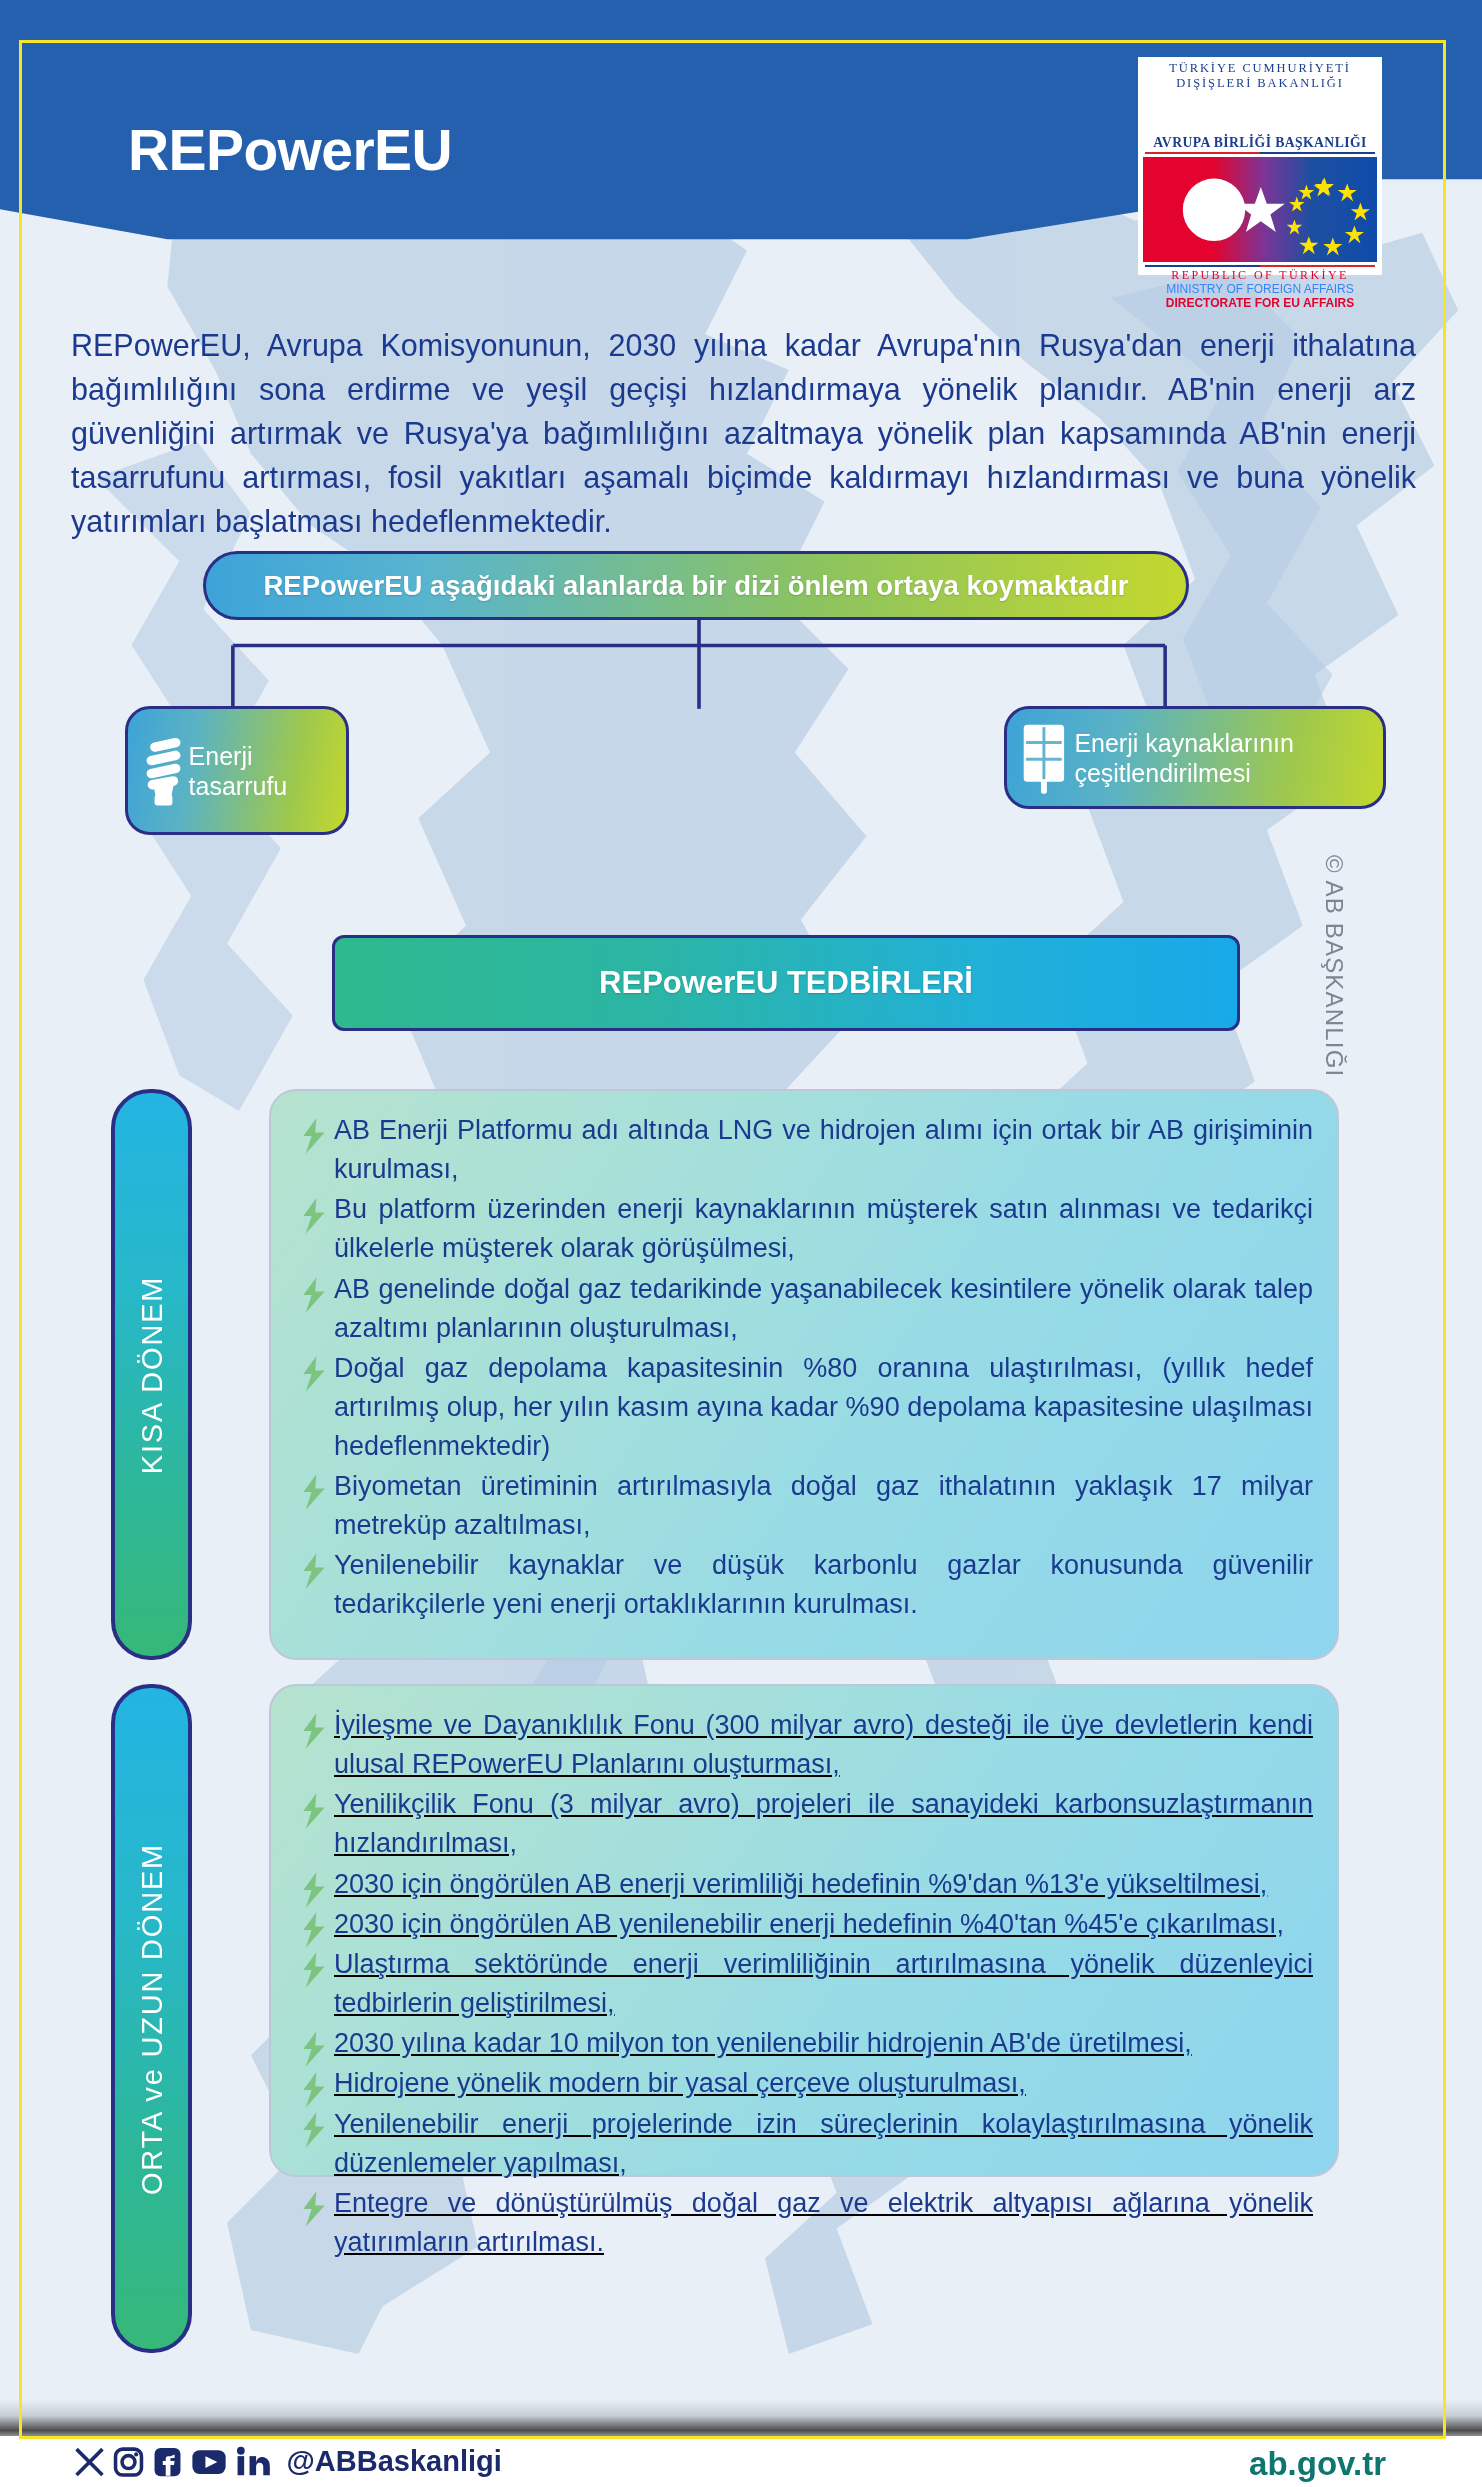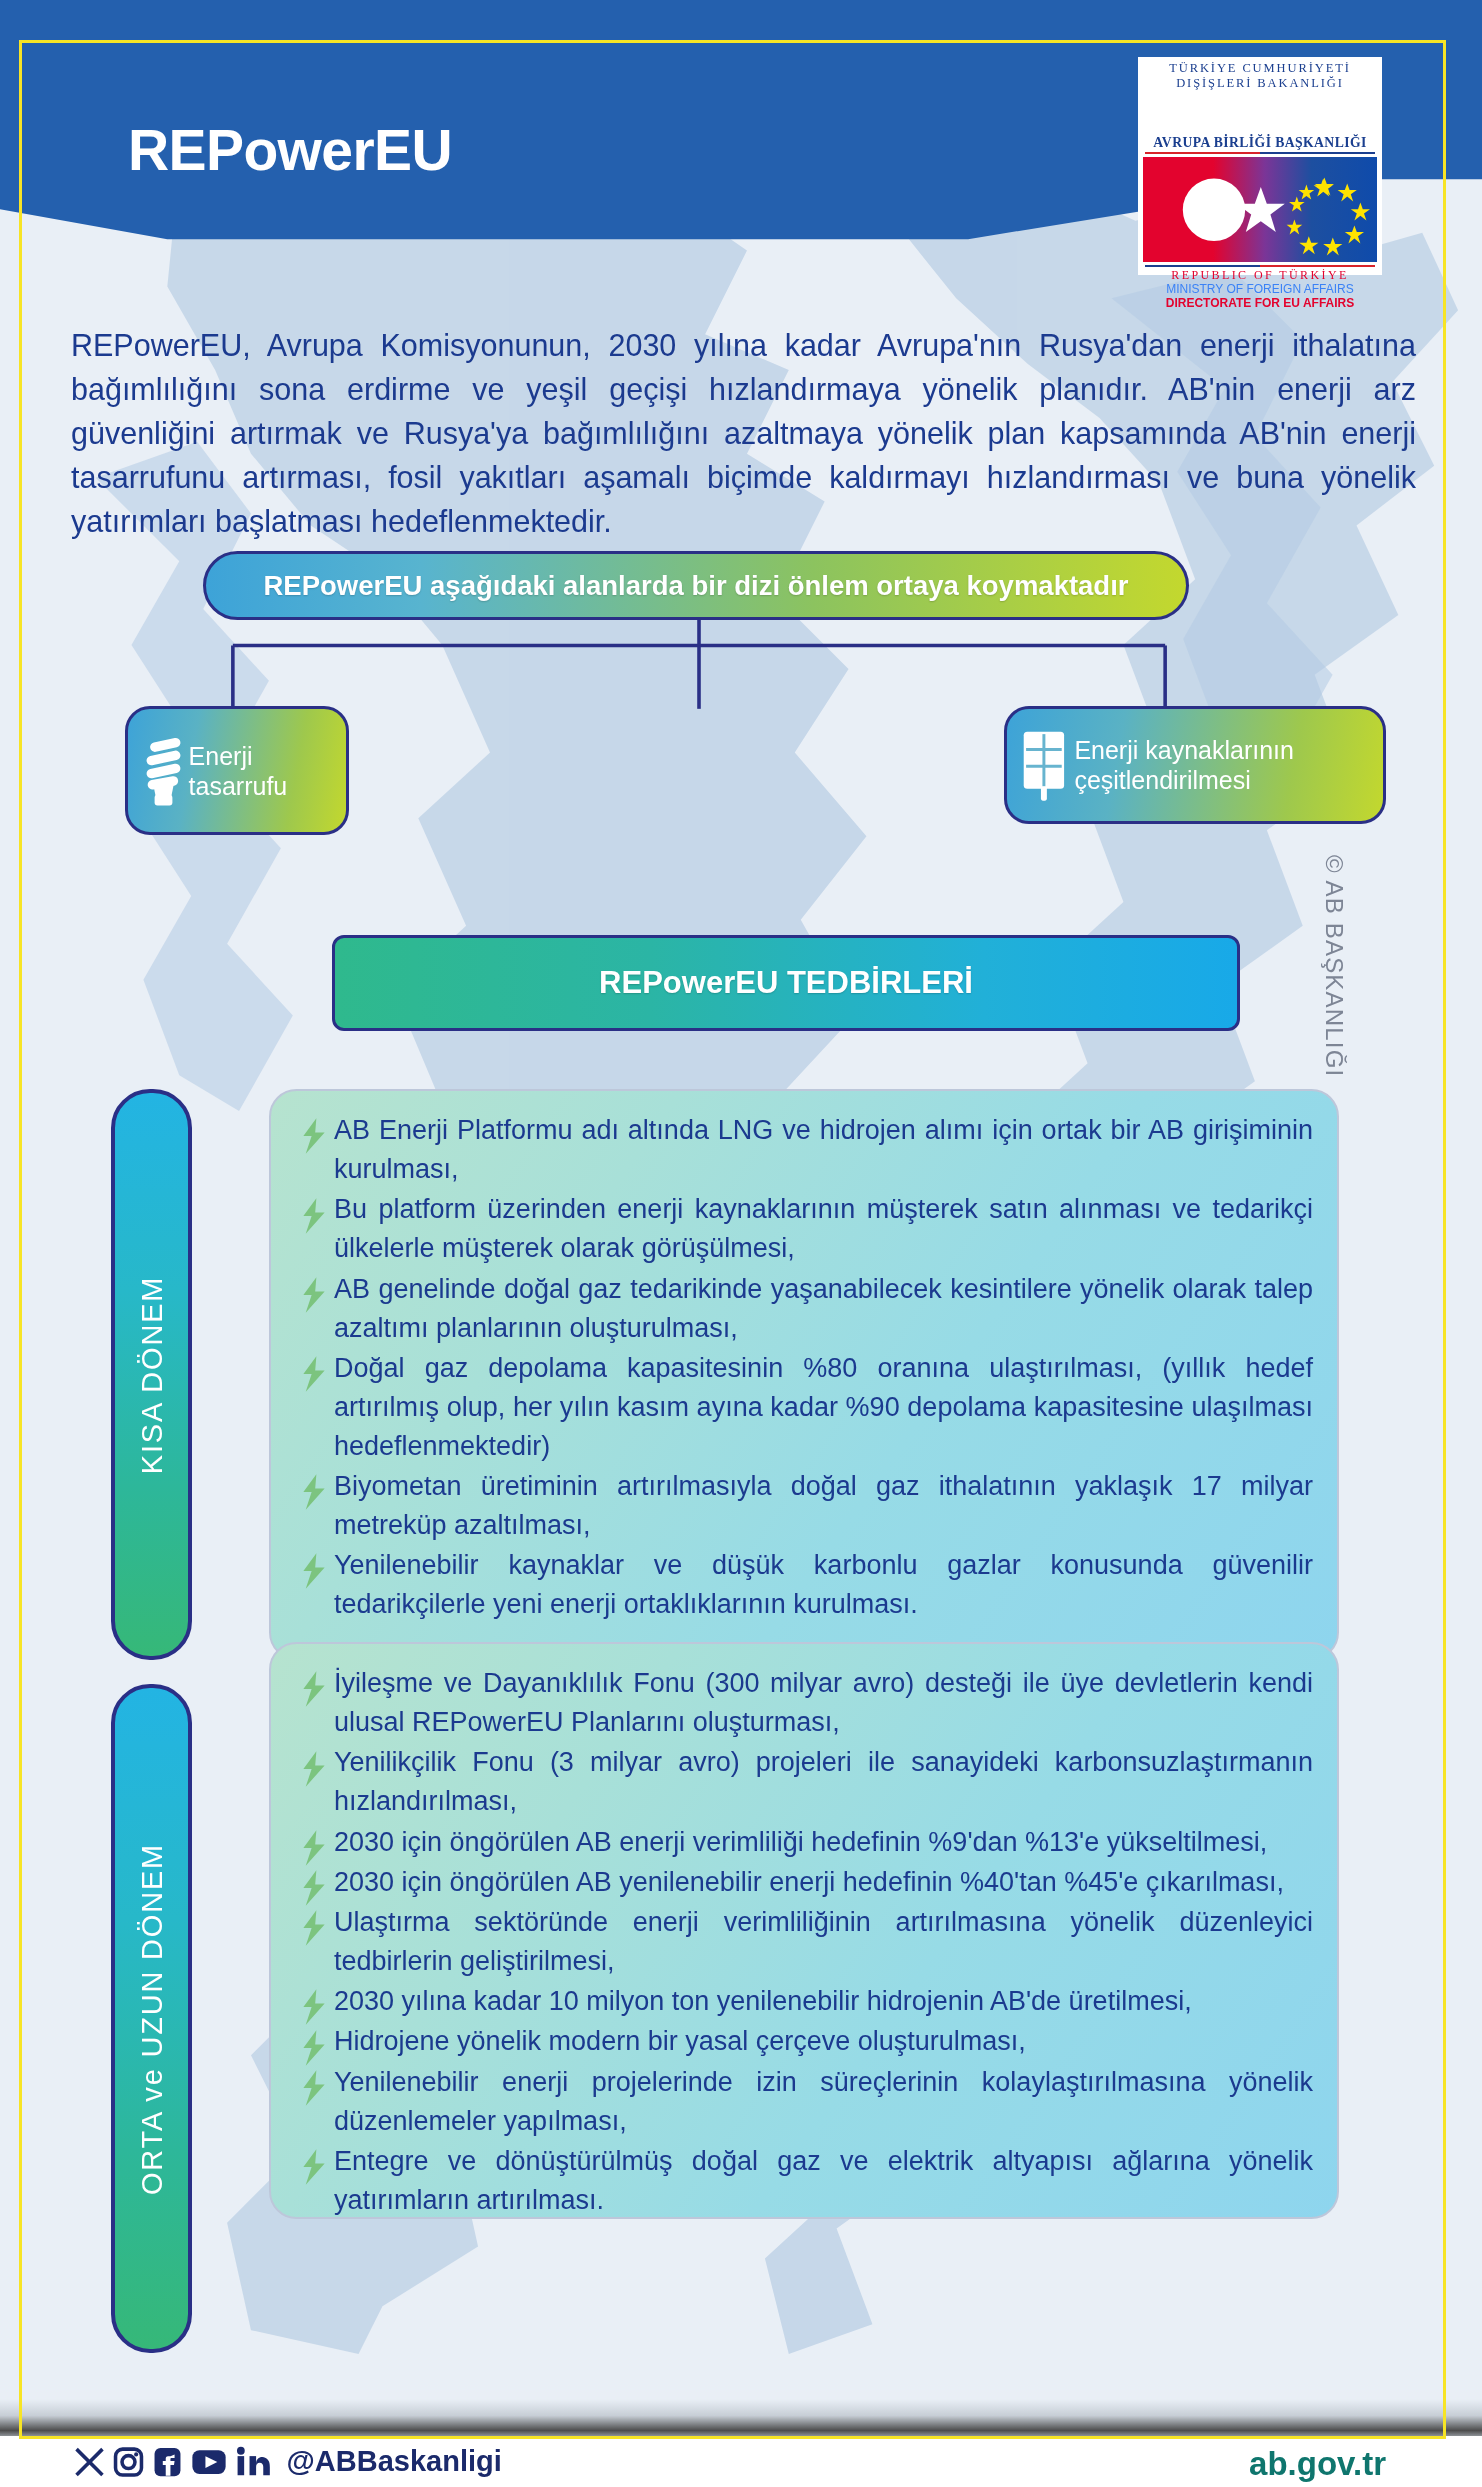--- a/index.html
+++ b/index.html
@@ -75,21 +75,21 @@
   .card{
     position:absolute;border:3px solid #2a2f86;border-radius:25px;box-sizing:border-box;
     display:flex;align-items:center;
     background:linear-gradient(100deg,#3da3d8 0%,#5ab2c4 30%,#9ec84d 75%,#c3d82e 100%);
     color:#fff;
   }
   .card .ico{flex:0 0 auto;display:flex;align-items:center;justify-content:center;}
   .card .lbl{font-size:25px;line-height:30px;}
   #card1{left:125px;top:706px;width:224px;height:129px;padding:0 9.6px;}
   #card2{left:571px;top:706px;width:242px;height:103px;padding:0 7.2px;}
-  #card3{left:1004px;top:706px;width:382px;height:118px;padding:0 8.4px;}
+  #card3{left:1004px;top:706px;width:382px;height:103px;padding:0 8.4px;}
 
   
   .banner2{
     position:absolute;left:332px;top:935px;width:908px;height:96px;
     border:3px solid #2a2f86;border-radius:12px;box-sizing:border-box;
     background:linear-gradient(90deg,#2fb98d 0%,#2bb5a5 35%,#21b0d8 72%,#18a9e8 100%);
     display:flex;align-items:center;justify-content:center;
     color:#fff;font-size:31px;font-weight:bold;text-shadow:0 1.2px 1.8px rgba(0,0,0,.18);
   }
 
@@ -108,21 +108,21 @@
   #ptab2{top:1684px;height:669px;}
 
   
   .panel{
     position:absolute;left:269px;width:1070px;
     border:2.4px solid #bdc7da;border-radius:27.5px;box-sizing:border-box;
     background:linear-gradient(125deg,#b6e3cf 0%,#a8e0d8 28%,#97dbe6 60%,#8ed5ee 100%);
     padding:20.3px 24px 20.3px 26px;
   }
   #panel1{top:1089px;height:571px;}
-  #panel2{top:1642px;height:577px;}
+  #panel2{top:1684px;height:493px;text-decoration:underline;}
 
   .li{position:relative;padding-left:37px;margin:0 0 1.2px 0;
       color:#1b3a8f;font-size:27px;line-height:39px;text-align:justify;}
   .li .bolt{position:absolute;left:3.6px;top:7.2px;width:26px;height:36px;}
 
   
   .copy{
     position:absolute;left:1348px;top:855px;
     transform-origin:left top;transform:rotate(90deg);
     color:#7d8595;font-size:24px;letter-spacing:1.2px;white-space:nowrap;

